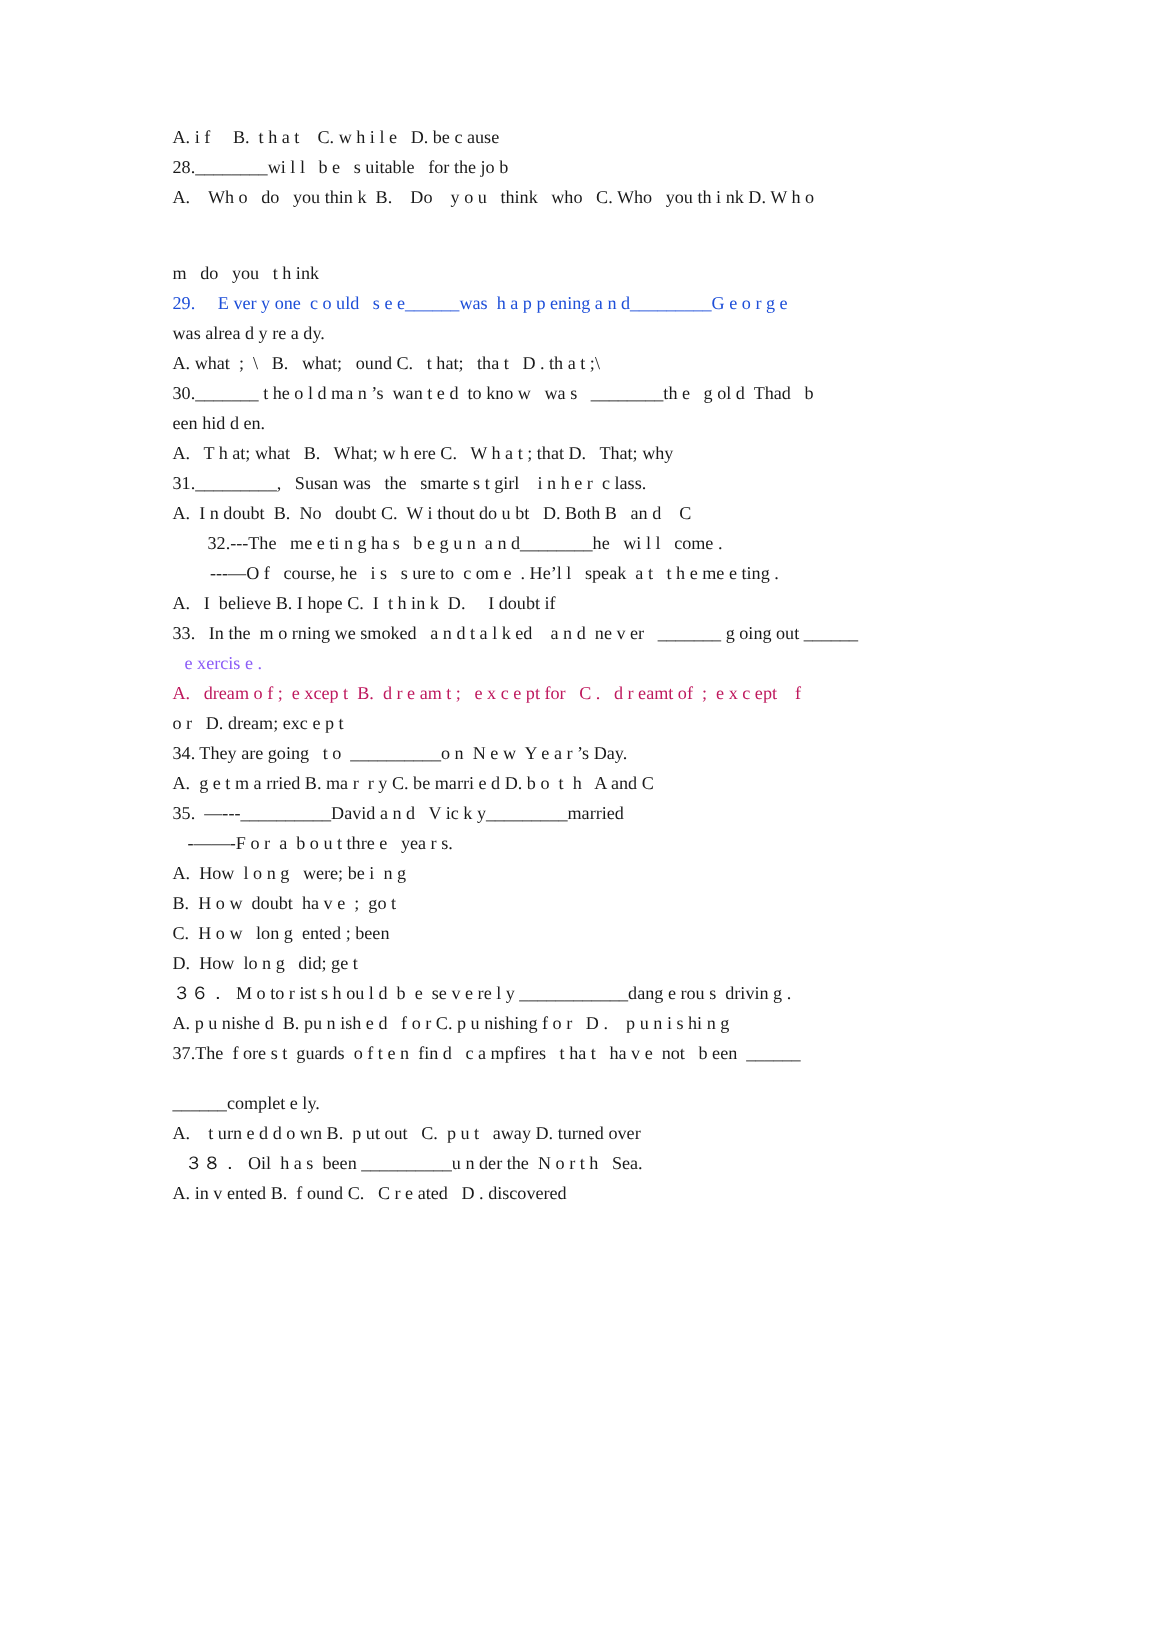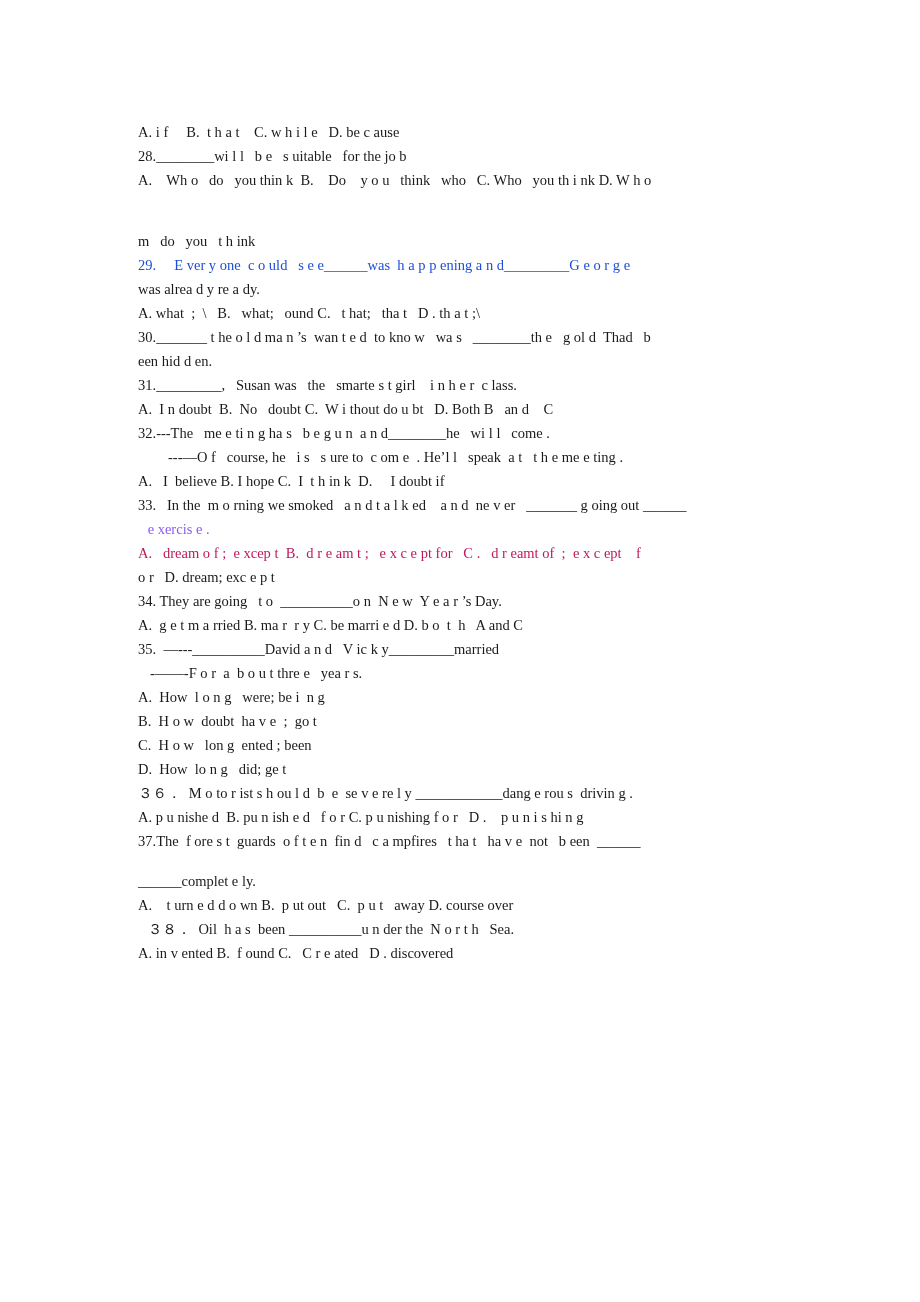--- a/index.html
+++ b/index.html
@@ -11,21 +11,21 @@
   .page {
     position: relative;
     width: 920px;
     height: 1302px;
     background: #ffffff;
     overflow: hidden;
   }
   .doc-body {
     position: absolute;
     left: 138px;
-    top: 120px;
+    top: 98px;
     width: 672px;
   }
   .line {
     font-family: "Liberation Serif", "DejaVu Serif", serif;
     font-size: 14.5px;
     line-height: 24px;
     color: #1a1a1a;
     white-space: pre-wrap;
     word-spacing: 0px;
     letter-spacing: 0px;
@@ -43,38 +43,39 @@
   <div class="doc-body">
       <div class="line" style="color: rgb(26, 26, 26);">A. i f     B.  t h a t    C. w h i l e   D. be c ause</div>
       <div class="line" style="color: rgb(26, 26, 26);">28.________wi l l   b e   s uitable   for the jo b</div>
       <div class="line" style="color: rgb(26, 26, 26);">A.    Wh o   do   you thin k  B.    Do    y o u   think   who   C. Who   you th i nk D. W h o</div>
       <div class="line" style="color: rgb(26, 26, 26); margin-top: 37px;">m   do   you   t h ink</div>
       <div class="line" style="color: #1d4ed8;">29.     E ver y one  c o uld   s e e______was  h a p p ening a n d_________G e o r g e</div>
       <div class="line" style="color: rgb(26, 26, 26);">was alrea d y re a dy.</div>
       <div class="line" style="color: rgb(26, 26, 26);">A. what  ;  \   B.   what;   ound C.   t hat;   tha t   D . th a t ;\</div>
       <div class="line" style="color: rgb(26, 26, 26);">30._______ t he o l d ma n ’s  wan t e d  to kno w   wa s   ________th e   g ol d  Thad   b</div>
       <div class="line" style="color: rgb(26, 26, 26);">een hid d en.</div>
+      <div class="line" style="color: rgb(26, 26, 26);">A.   T h at; what   B.   What; w h ere C.   W h a t ; that D.   That; why</div>
       <div class="line" style="color: rgb(26, 26, 26);">31._________,   Susan was   the   smarte s t girl    i n h e r  c lass.</div>
       <div class="line" style="color: rgb(26, 26, 26);">A.  I n doubt  B.  No   doubt C.  W i thout do u bt   D. Both B   an d    C</div>
-      <div class="line" style="color: rgb(26, 26, 26);">32.---The   me e ti n g ha s   b e g u n  a n d________he   wi l l   come .</div>
+      <div class="line" style="color: rgb(26, 26, 26); margin-left: 28px;">32.---The   me e ti n g ha s   b e g u n  a n d________he   wi l l   come .</div>
       <div class="line ind-1" style="color: rgb(26, 26, 26);">---—O f   course, he   i s   s ure to  c om e  . He’l l   speak  a t   t h e me e ting .</div>
       <div class="line" style="color: rgb(26, 26, 26);">A.   I  believe B. I hope C.  I  t h in k  D.     I doubt if</div>
       <div class="line" style="color: rgb(26, 26, 26);">33.   In the  m o rning we smoked   a n d t a l k ed    a n d  ne v er   _______ g oing out ______</div>
       <div class="line ind-3" style="color: #8b5cf6;"> e xercis e .</div>
       <div class="line" style="color: #be185d;">A.   dream o f ;  e xcep t  B.  d r e am t ;   e x c e pt for   C .   d r eamt of  ;  e x c ept    f</div>
       <div class="line" style="color: rgb(26, 26, 26);">o r   D. dream; exc e p t</div>
       <div class="line" style="color: rgb(26, 26, 26);">34. They are going   t o  __________o n  N e w  Y e a r ’s Day.</div>
       <div class="line" style="color: rgb(26, 26, 26);">A.  g e t m a rried B. ma r  r y C. be marri e d D. b o  t  h   A and C</div>
       <div class="line" style="color: rgb(26, 26, 26);">35.  —---__________David a n d   V ic k y_________married</div>
       <div class="line ind-2" style="color: rgb(26, 26, 26);">-——-F o r  a  b o u t thre e   yea r s.</div>
       <div class="line" style="color: rgb(26, 26, 26);">A.  How  l o n g   were; be i  n g</div>
       <div class="line" style="color: rgb(26, 26, 26);">B.  H o w  doubt  ha v e  ;  go t</div>
       <div class="line" style="color: rgb(26, 26, 26);">C.  H o w   lon g  ented ; been</div>
       <div class="line" style="color: rgb(26, 26, 26);">D.  How  lo n g   did; ge t</div>
       <div class="line" style="color: rgb(26, 26, 26);">３６．  M o to r ist s h ou l d  b  e  se v e re l y ____________dang e rou s  drivin g .</div>
       <div class="line" style="color: rgb(26, 26, 26);">A. p u nishe d  B. pu n ish e d   f o r C. p u nishing f o r   D .    p u n i s hi n g</div>
       <div class="line" style="color: rgb(26, 26, 26);">37.The  f ore s t  guards  o f t e n  fin d   c a mpfires   t ha t   ha v e  not   b een  ______</div>
       <div class="line" style="color: rgb(26, 26, 26); margin-top: 16px;">______complet e ly.</div>
-      <div class="line" style="color: rgb(26, 26, 26);">A.    t urn e d d o wn B.  p ut out   C.  p u t   away D. course over</div>
+      <div class="line" style="color: rgb(26, 26, 26);">A.    t urn e d d o wn B.  p ut out   C.  p u t   away D. turned over</div>
       <div class="line ind-3" style="color: rgb(26, 26, 26);"> ３８．  Oil  h a s  been __________u n der the  N o r t h   Sea.</div>
       <div class="line" style="color: rgb(26, 26, 26);">A. in v ented B.  f ound C.   C r e ated   D . discovered</div>
     </div>
 </div>
 
 </body></html>

